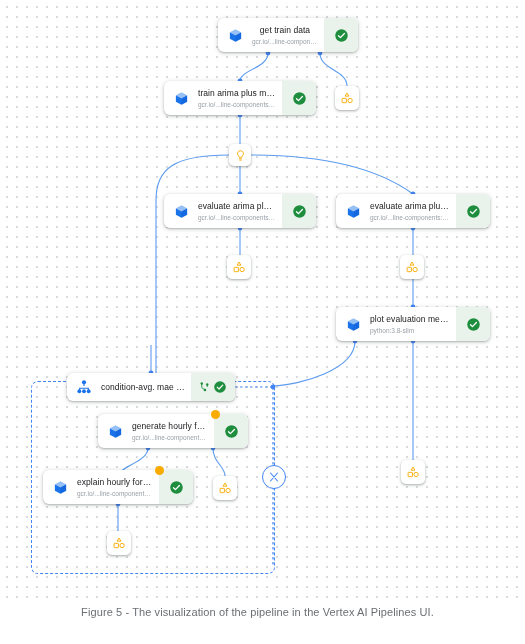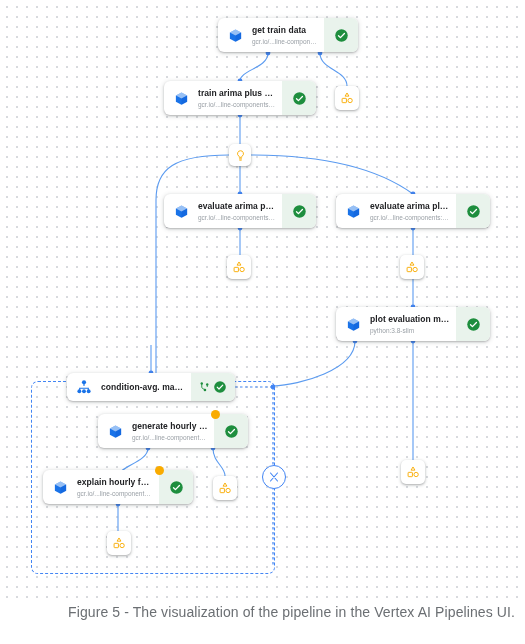--- a/index.html
+++ b/index.html
@@ -31,23 +31,24 @@
     box-sizing:border-box;
   }
   .node .ic{
     width:34px;display:flex;align-items:center;justify-content:center;flex:none;
   }
   .node .txt{
     flex:1;display:flex;flex-direction:column;justify-content:center;
     padding:6px 6px 6px 0;min-width:0;
   }
   .node .title{
-    font-size:8.5px;font-weight:bold;color:#202124;line-height:11px;
+    font-size:8.5px;font-weight:normal;color:#202124;line-height:11px;
     white-space:nowrap;overflow:hidden;text-overflow:ellipsis;
     letter-spacing:.05px;
+    text-align:center;
   }
   .node .sub{
     font-size:6.5px;color:#9aa0a6;line-height:9px;margin-top:1px;
     white-space:nowrap;overflow:hidden;text-overflow:ellipsis;
   }
   .node .status{
     width:34px;background:#e9f3ec;display:flex;align-items:center;justify-content:center;flex:none;
   }
   .node.cond .status{width:44px;gap:3px;}
 
@@ -77,21 +78,21 @@
   }
 
   
   .warndot{
     position:absolute;width:9px;height:9px;border-radius:50%;background:#f9ab00;
   }
 
   
   #caption{
     position:absolute;left:0;top:604px;width:515px;
-    text-align:right;font-size:14px;color:#6b6f73;line-height:16px;
+    text-align:center;font-size:11px;color:#6b6f73;line-height:16px;
     letter-spacing:.1px;
   }
 </style>
 </head>
 <body>
 
 <div id="canvas">
 
   <svg id="edges" viewBox="0 0 525 600" xmlns="http://www.w3.org/2000/svg">
     <g fill="none" stroke="#5b9bf0" stroke-width="1.1">

